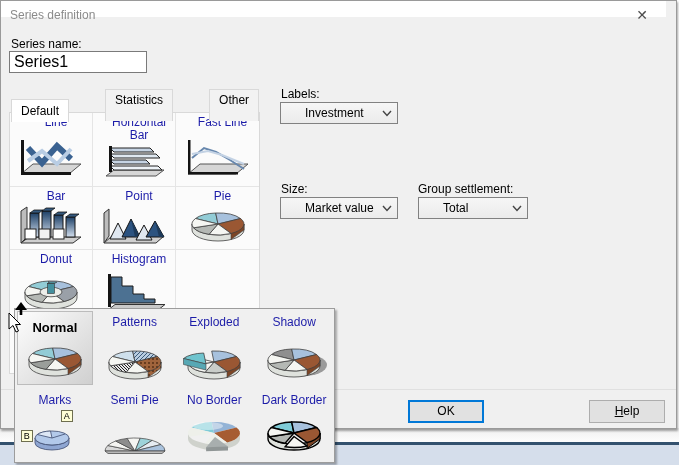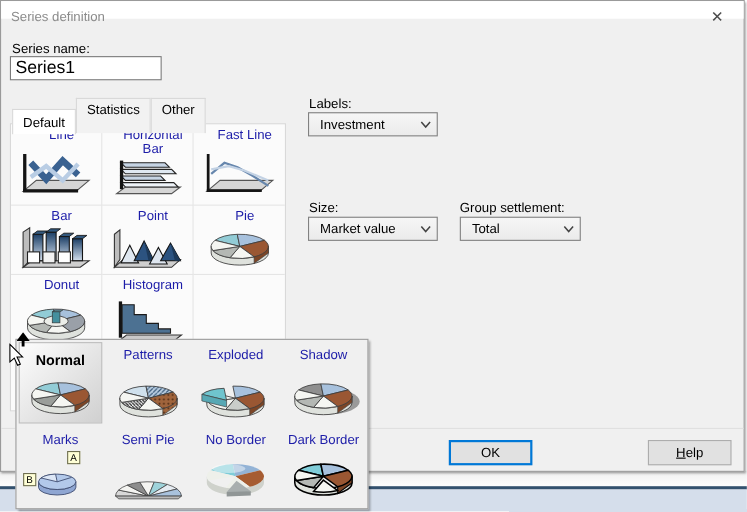--- a/index.html
+++ b/index.html
@@ -13,33 +13,33 @@
   .bg-white { top:428px; height:14px; background:linear-gradient(#efefef,#fdfdfd); }
   .bg-line  { top:442px; height:3px;  background:#33516e; }
   .bg-band  { top:445px; height:20px; background:#d5deeb; }
 
   
   .dialog {
     position:absolute; left:0; top:0; width:677px; height:429px;
     background:#f0f0f0; border:1px solid #9a9a9a; z-index:1;
     box-shadow:1px 2px 2px rgba(0,0,0,.35);
   }
-  .titlebar { position:absolute; left:0; top:0; right:0; height:16px; background:#ffffff; }
+  .titlebar { position:absolute; left:0; top:0; right:10px; height:16px; background:#ffffff; }
   .title-text { position:absolute; left:9px; top:7px; color:#8b8b8b; font-size:12px; }
   .close-btn { position:absolute; right:8px; top:0; width:32px; height:29px;
     text-align:center; line-height:29px; font-size:14px; color:#4d4d4d; cursor:default; }
 
   .lbl { position:absolute; color:#000; font-size:12px; }
 
   .txt-input { position:absolute; left:8px; top:50px; width:138px; height:22px;
     background:#fff; border:1px solid #7a7a7a; font-size:16px; padding:2px 4px;
     font-family:"Liberation Sans", sans-serif; }
 
   
-  .tabs { position:absolute; left:10px; top:88px; display:flex; align-items:flex-end; z-index:3; }
+  .tabs { position:absolute; left:10px; top:88px; display:flex; align-items:flex-end; z-index:3;gap:36px; }
   .tab { border:1px solid #d9d9d9; border-bottom:none; background:#f2f2f2;
     height:32px; padding:0 9px; line-height:20px; font-size:12px; }
   .tab.active { background:#ffffff; height:23px; line-height:22px; margin-bottom:-1px; z-index:4; position:relative; }
 
   
   .gallery { position:absolute; left:8px; top:111px; width:251px; height:262px;
     background:#fbfbfb; border:1px solid #d9d9d9; z-index:2;
     display:grid; grid-template-columns:1fr 1fr 1fr; grid-template-rows:74px 63px 68px; overflow:hidden; }
   .gcell { border-right:1px solid #e5e5e5; border-bottom:1px solid #e5e5e5;
     display:flex; flex-direction:column; align-items:center; }
@@ -56,21 +56,21 @@
   .plabel { color:#1c1ca8; font-size:12px; margin-top:6px; }
   .pcell.selected { background:linear-gradient(135deg,#fdfdfd 0%,#d0d0d0 100%);
     border:1px solid #bcbcbc; margin:2px; }
   .pcell.selected .plabel { color:#000; font-weight:bold; font-size:13px; margin-top:8px; }
   .picon { margin-top:auto; margin-bottom:3px; position:relative; }
   .mark-badge { position:absolute; width:12px; height:12px; background:#ffffd6;
     border:1px solid #6e6e50; font-size:9px; line-height:11px; text-align:center; color:#000; }
 
   
   .combo { position:absolute; height:22px; background:linear-gradient(#f6f6f6,#ebebeb);
-    border:1px solid #818181; font-size:12px; line-height:20px; padding-left:10px; cursor:default; }
+    border:1px solid #818181; font-size:12px; line-height:20px; padding-left:24px; cursor:default; }
   .combo .chev { position:absolute; right:5px; top:7px; }
 
   
   .footer-sep { position:absolute; left:0; right:0; top:388px; border-top:1px solid #e0e0e0; }
   .btn { position:absolute; top:399px; width:76px; height:23px; background:#e1e1e1;
     border:1px solid #adadad; text-align:center; font-size:12px; line-height:21px; cursor:default; }
   .btn.default { border:2px solid #0078d7; line-height:19px; }
   .btn .accel { text-decoration:underline; }
 
   .cursor-layer { position:absolute; z-index:6; }

